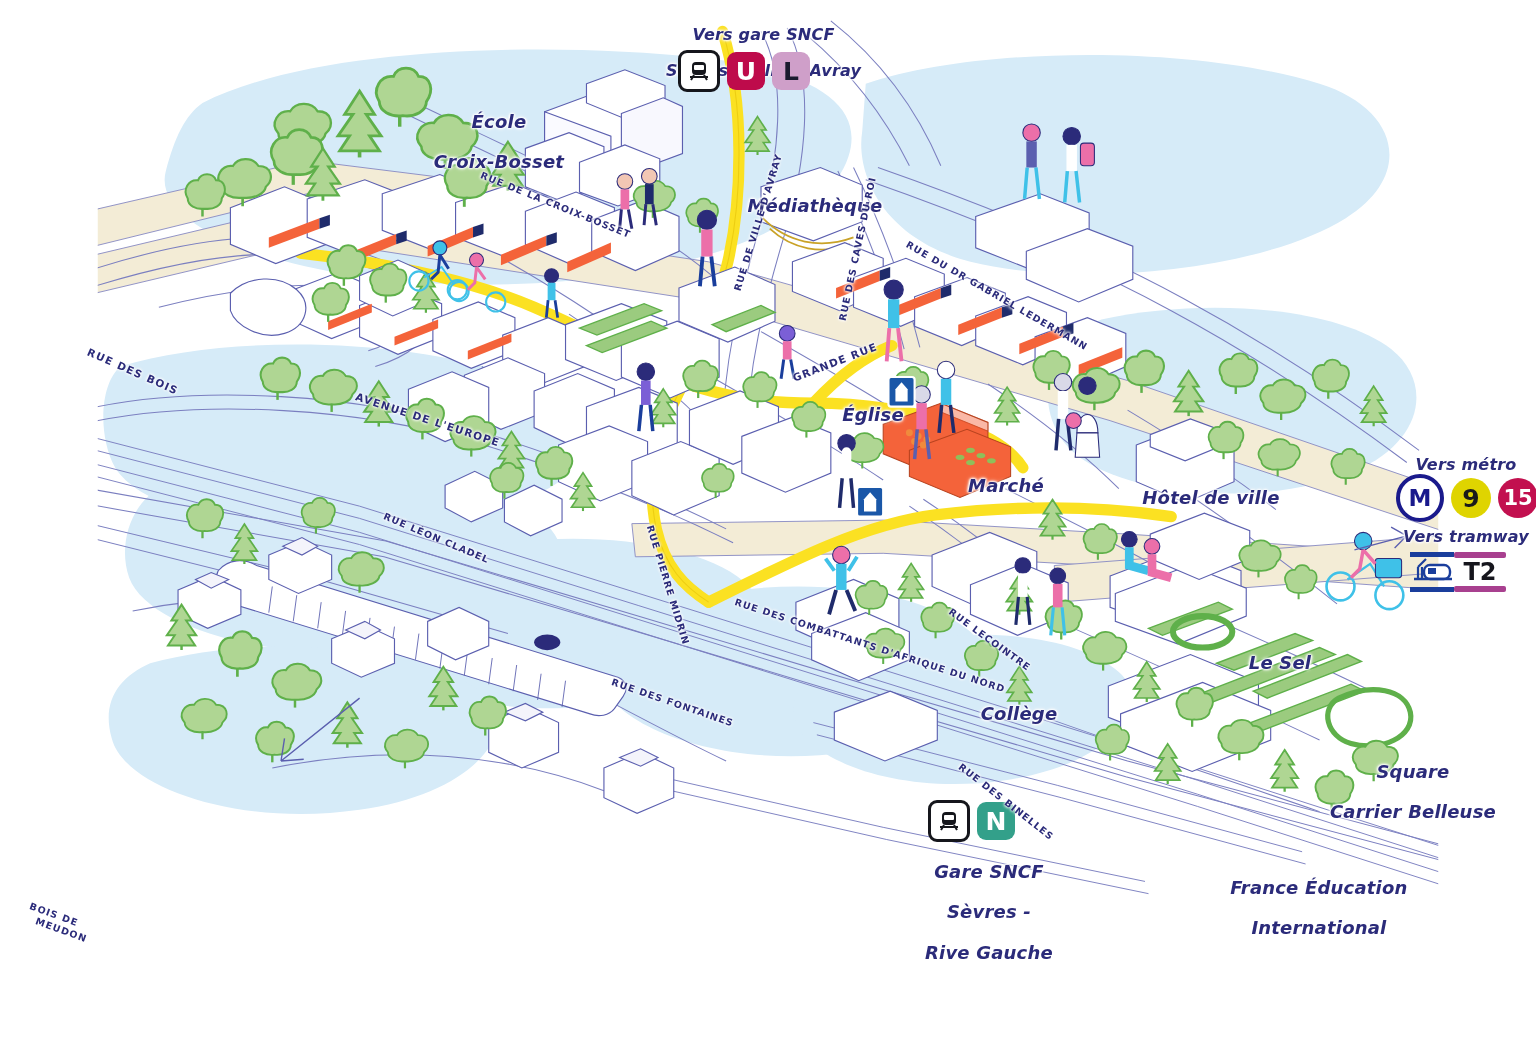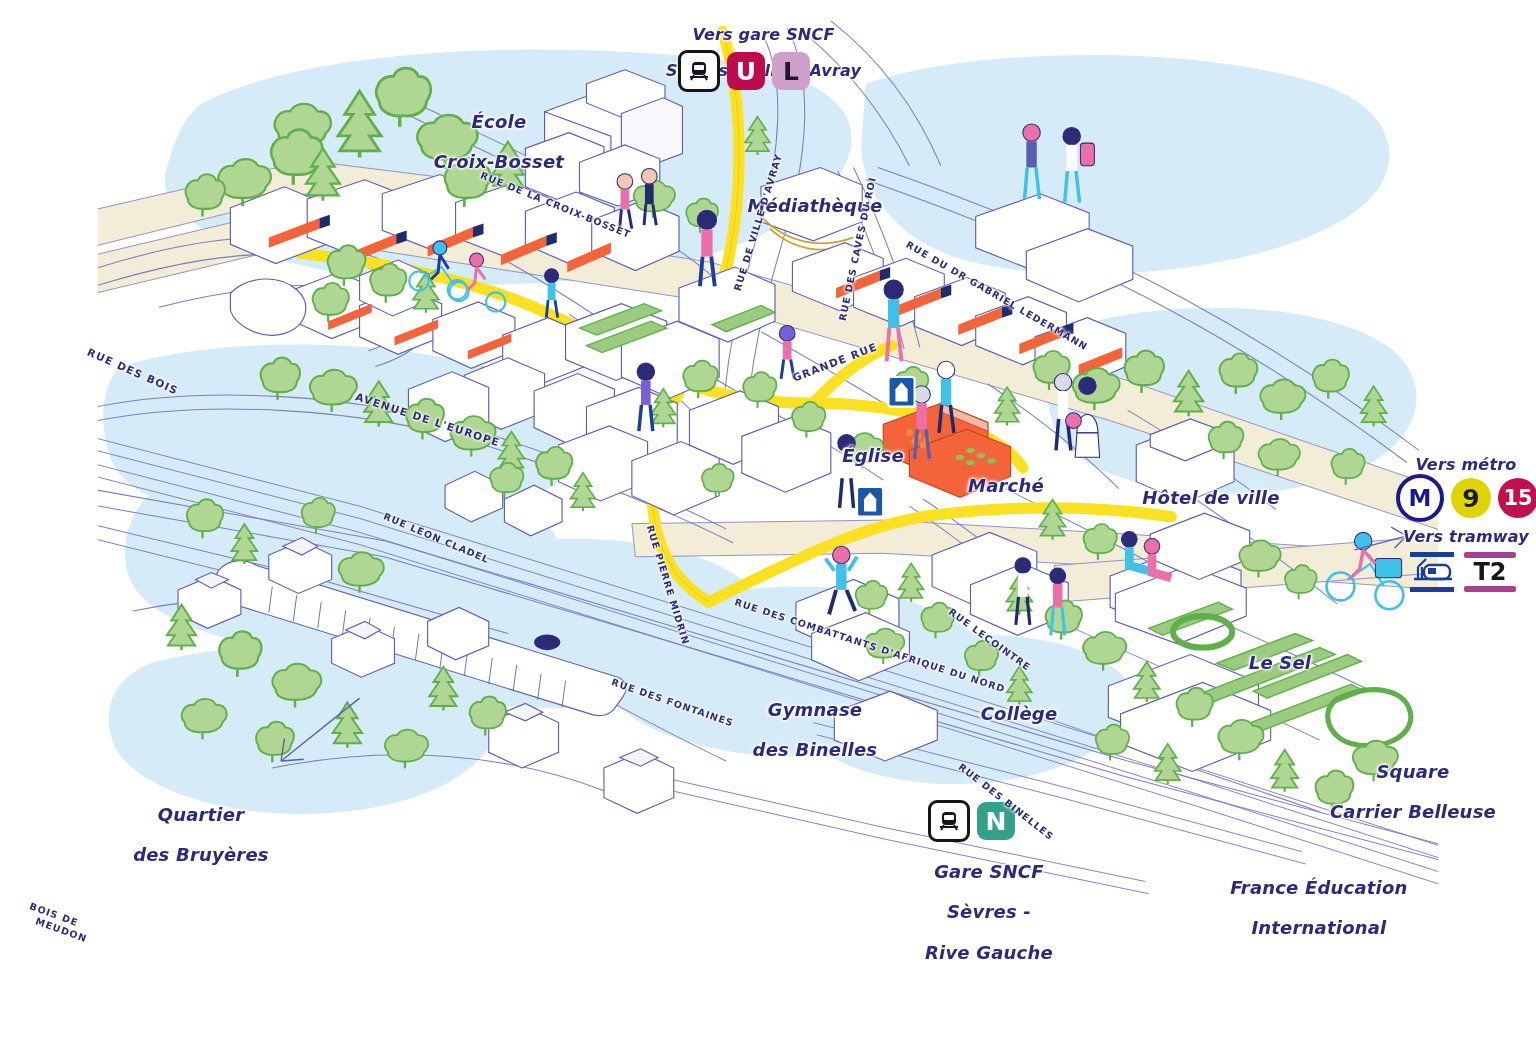--- a/index.html
+++ b/index.html
@@ -30,21 +30,21 @@
   .badge.train{background:#fff;border:3px solid #15161c;border-radius:9px;
                width:36px;height:36px;}
   .badge.u{background:#BE0B4B;}
   .badge.l{background:#CF9FC9;color:#1a1a2e;}
   .badge.n{background:#33A08A;}
   .badge.metro-m{background:#fff;border:4px solid #1A1A8C;border-radius:50%;
                  color:#1A1A8C;width:40px;height:40px;font-size:23px;}
   .badge.m9{background:#DFD400;color:#1a1a1a;border-radius:50%;width:40px;height:40px;}
   .badge.m15{background:#C2104F;color:#fff;border-radius:50%;width:40px;height:40px;
              font-size:21px;}
-  .tram-wrap{position:absolute;display:flex;align-items:center;gap:10px;}
+  .tram-wrap{position:absolute;display:flex;align-items:center;}
   .tram-ico{width:44px;height:40px;position:relative;}
   .tram-bar{position:absolute;left:0;width:44px;height:5px;background:#1A3E9C;}
   .t2-box{position:relative;width:52px;height:40px;}
   .t2-bar{position:absolute;left:0;width:52px;height:6px;background:#A8408F;border-radius:2px;}
   .t2-txt{position:absolute;inset:0;display:flex;align-items:center;justify-content:center;
           font-style:normal;font-weight:bold;font-size:24px;color:#16161d;}
 </style>
 </head>
 <body>
 
@@ -621,40 +621,32 @@
     <span>Gare SNCF</span><br>
     <span>Sèvres -</span><br>
     <span>Rive Gauche</span>
   </div>
 
   <div class="lbl poi big ctr" style="left:486px;top:92px;">
     <span>École</span><br>
     <span>Croix-Bosset</span>
   </div>
   <div class="lbl poi big ctr" style="left:815px;top:196px;">Médiathèque</div>
-  <div class="lbl poi big ctr" style="left:873px;top:446px;text-align:center;">Église</div>
+  <div class="lbl poi big ctr" style="left:873px;top:405px;text-align:center;">Église</div>
   <div class="lbl poi big ctr" style="left:1000px;top:476px;padding-left:12px;">Marché</div>
   <div class="lbl poi big ctr" style="left:1211px;top:488px;">Hôtel de ville</div>
-  <div class="lbl poi big ctr" style="left:802px;top:680px;">
-    <span>Gymnase</span><br>
-    <span>des Binelles</span>
-  </div>
   <div class="lbl poi big ctr" style="left:1019px;top:704px;">Collège</div>
   <div class="lbl poi big ctr" style="left:1280px;top:653px;text-align:right;">Le Sel</div>
   <div class="lbl poi big ctr" style="left:1400px;top:742px;">
     <span>Square</span><br>
     <span>Carrier Belleuse</span>
   </div>
   <div class="lbl poi big ctr" style="left:1306px;top:858px;">
     <span>France Éducation</span><br>
     <span>International</span>
-  </div>
-  <div class="lbl poi big ctr" style="left:188px;top:785px;">
-    <span>Quartier</span><br>
-    <span>des Bruyères</span>
   </div>
 
   <div class="street" style="left:88px;top:345px;transform:rotate(24deg);transform-origin:left center;">RUE DES BOIS</div>
   <div class="street" style="left:356px;top:390px;transform:rotate(18deg);transform-origin:left center;">AVENUE DE L'EUROPE</div>
   <div class="street sm" style="left:481px;top:169px;transform:rotate(22deg);transform-origin:left center;">RUE DE LA CROIX-BOSSET</div>
   <div class="street sm" style="left:737px;top:285px;transform:rotate(-73deg);transform-origin:left center;">RUE DE VILLE D'AVRAY</div>
   <div class="street sm" style="left:842px;top:315px;transform:rotate(-78deg);transform-origin:left center;">RUE DES CAVES DU ROI</div>
   <div class="street sm" style="left:907px;top:238px;transform:rotate(30deg);transform-origin:left center;">RUE DU DR GABRIEL LEDERMANN</div>
   <div class="street" style="left:793px;top:372px;transform:rotate(-21deg);transform-origin:left center;">GRANDE RUE</div>
   <div class="street sm" style="left:384px;top:510px;transform:rotate(23deg);transform-origin:left center;">RUE LÉON CLADEL</div>

